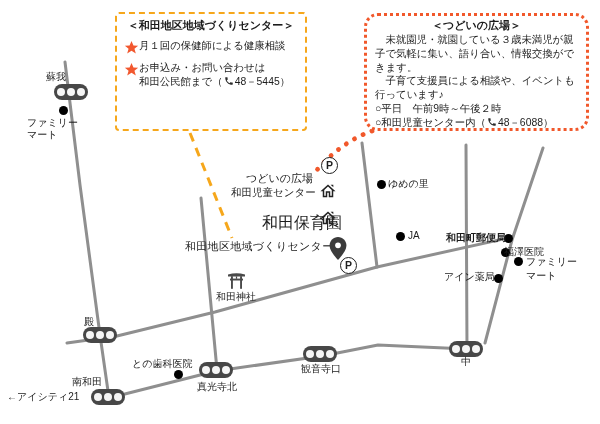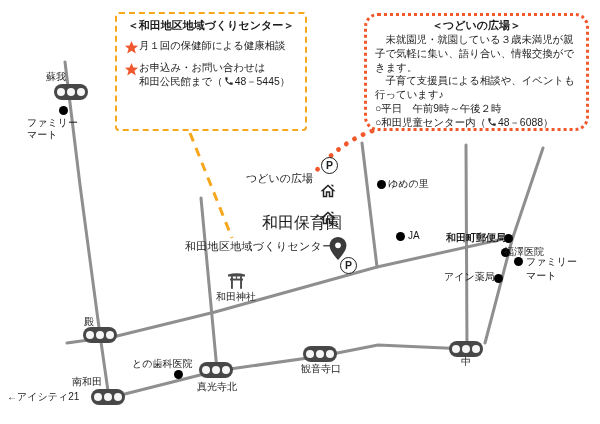--- a/index.html
+++ b/index.html
@@ -82,20 +82,21 @@
   <div class="dot" style="left:504px;top:234px;"></div>
   <div class="dot" style="left:501px;top:248px;"></div>
   <div class="dot" style="left:514px;top:257px;"></div>
   <div class="dot" style="left:494px;top:274px;"></div>
   <div class="dot" style="left:174px;top:370px;"></div>
 
   <div class="lbl" style="left:46px;top:71px;">蘇我</div>
   <div class="lbl" style="left:27px;top:117px;">ファミリー
 マート</div>
   <div class="lbl b" style="left:246px;top:172px;font-size:11px;">つどいの広場</div>
+  <div class="lbl" style="left:231px;top:186px;font-size:10.5px;">和田児童センター</div>
   <div class="lbl" style="left:262px;top:213px;font-size:16px;">和田保育園</div>
   <div class="lbl b" style="left:185px;top:240px;font-size:11px;letter-spacing:0.3px;">和田地区地域づくりセンター</div>
   <div class="lbl" style="left:216px;top:291px;">和田神社</div>
   <div class="lbl" style="left:388px;top:178px;">ゆめの里</div>
   <div class="lbl" style="left:408px;top:230px;">JA</div>
   <div class="lbl" style="left:446px;top:232px;font-weight:bold;">和田町郵便局</div>
   <div class="lbl" style="left:459px;top:246px;margin-left:45px;">福澤医院</div>
   <div class="lbl" style="left:526px;top:255px;line-height:1.4;">ファミリー
 マート</div>
   <div class="lbl" style="left:444px;top:271px;">アイン薬局</div>

